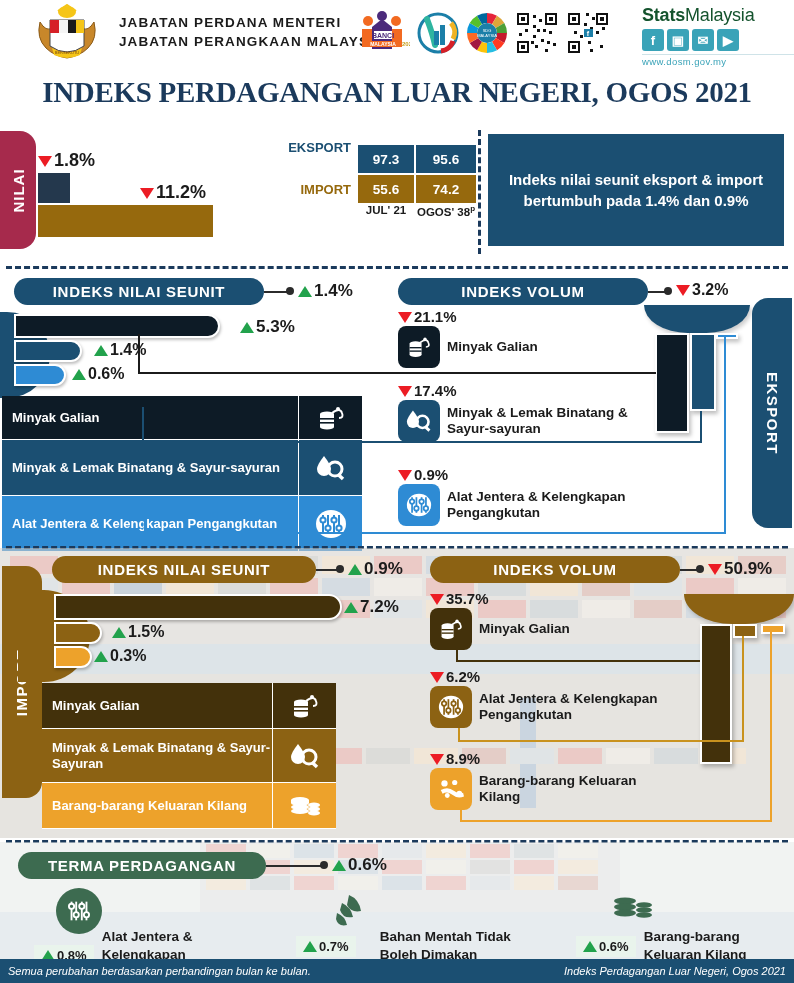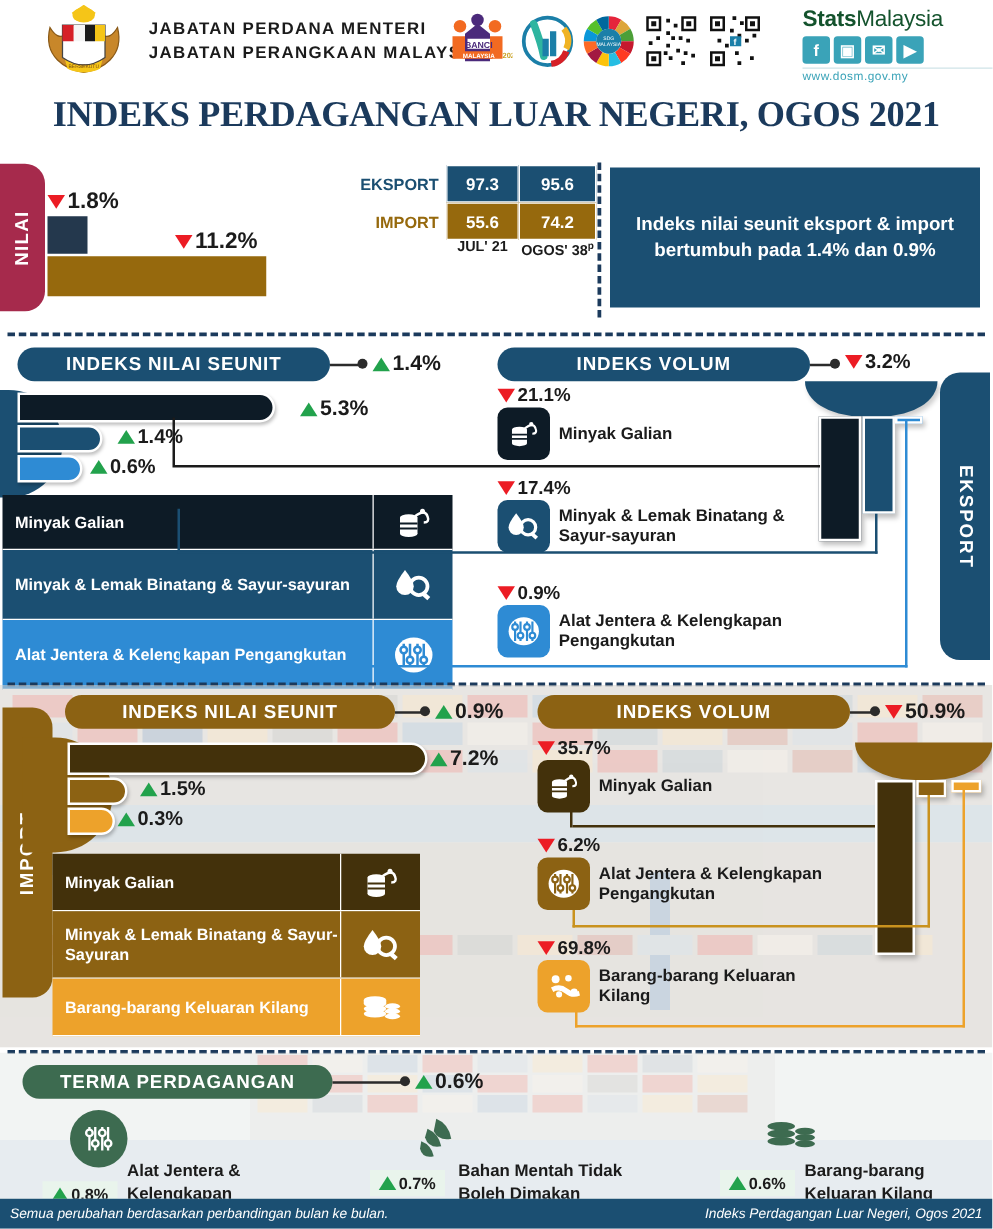--- a/index.html
+++ b/index.html
@@ -63,21 +63,21 @@
   .rm-pill { width: 170px; height: 26px; background: #a62a4c; border-radius: 13px; margin-left: 6px;
              color: #fff; font-size: 15px; font-weight: bold; letter-spacing: .6px;
              display: flex; align-items: center; justify-content: center; }
   .rm-table { margin-top: 4px; display: grid; grid-template-columns: 62px 58px 62px; }
   .rm-rowlab { font-size: 13px; font-weight: bold; text-align: right; padding-right: 6px;
                display: flex; align-items: center; justify-content: flex-end; height: 30px; }
   .rm-lab-e { color: #1b4f72; }
   .rm-lab-i { color: #96690d; }
   .rm-cell { height: 30px; display: flex; align-items: center; justify-content: center;
              color: #fff; font-size: 13.5px; font-weight: bold; border: 1px solid #fff; }
-  .rm-e { background: #1b4f72; }
+  .rm-e { background: #1b4f72; margin-top: 12px; }
   .rm-i { background: #96690d; }
   .rm-foot { display: grid; grid-template-columns: 62px 58px 62px; margin-top: 0; }
   .rm-foot div { font-size: 11.5px; font-weight: bold; color: #1b1b1b; text-align: center; }
   .rm-foot sup { font-size: 8px; }
 
   
   .callout { position: absolute; left: 488px; top: 6px; width: 296px; height: 112px;
              background: #1b4f72; color: #fff; font-size: 15px; font-weight: bold;
              line-height: 21px; text-align: center;
              display: flex; align-items: center; justify-content: center; padding: 0 12px; }
@@ -670,21 +670,21 @@
                 <circle cx="20" cy="11" r="2.6"></circle>
                 <circle cx="25" cy="19" r="2.6"></circle>
               </g>
             </svg>
         </div>
         <div class="vol-lab">Alat Jentera &amp; Kelengkapan Pengangkutan</div>
       </div>
     </div>
 
     <div class="vol-item" style="left:430px;top:202px;width:240px">
-      <div class="vol-pct pct"><i class="tri-dn"></i><span>69.8%</span></div>
+      <div class="vol-pct pct"><i class="tri-dn"></i><span>8.9%</span></div>
       <div class="vol-body">
         <div class="vol-ico" style="background:#eda22b">
           <svg width="30" height="26" viewBox="0 0 32 28">
               <g fill="#fff">
                 <circle cx="9" cy="8" r="3.4"></circle>
                 <circle cx="20" cy="7" r="2.8"></circle>
                 <path d="M5 15 q8-4 14 1 q5 4 10 2 l1 4 q-7 3 -13-2 q-5-4-10-1z"></path>
                 <circle cx="25" cy="19" r="3"></circle>
                 <circle cx="12" cy="21" r="2.6"></circle>
               </g>
@@ -770,21 +770,21 @@
     <div class="terma-item" style="left:296px;top:46px">
       <div class="terma-ico" style="margin-left:30px;background:transparent">
         <svg width="40" height="40" viewBox="0 0 40 40">
             <g fill="#3d6b50">
               <path d="M20 4 q10 4 12 16 q-10 2-14-6z"></path>
               <path d="M13 12 q9 4 11 14 q-10 2-13-7z"></path>
               <path d="M8 22 q8 3 10 12 q-9 2-11-6z"></path>
             </g>
           </svg>
       </div>
-      <div style="display:flex;align-items:center;gap:11px;margin-top:-6px">
+      <div style="display:flex;align-items:center;gap:24px;margin-top:-6px">
         <div class="terma-badge">
             <i class="tri-up"></i>
             <span>0.7%</span>
           </div>
         <div class="terma-lab" style="width:140px">Bahan Mentah Tidak Boleh Dimakan</div>
       </div>
     </div>
 
     <div class="terma-item" style="left:576px;top:46px">
       <div class="terma-ico" style="margin-left:34px;background:transparent">

